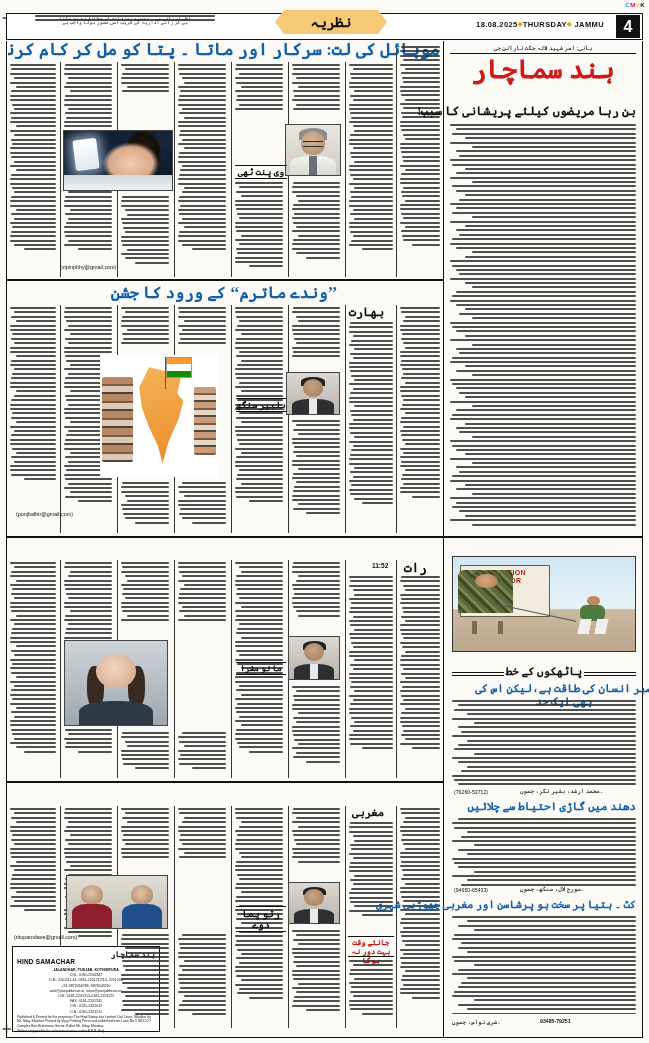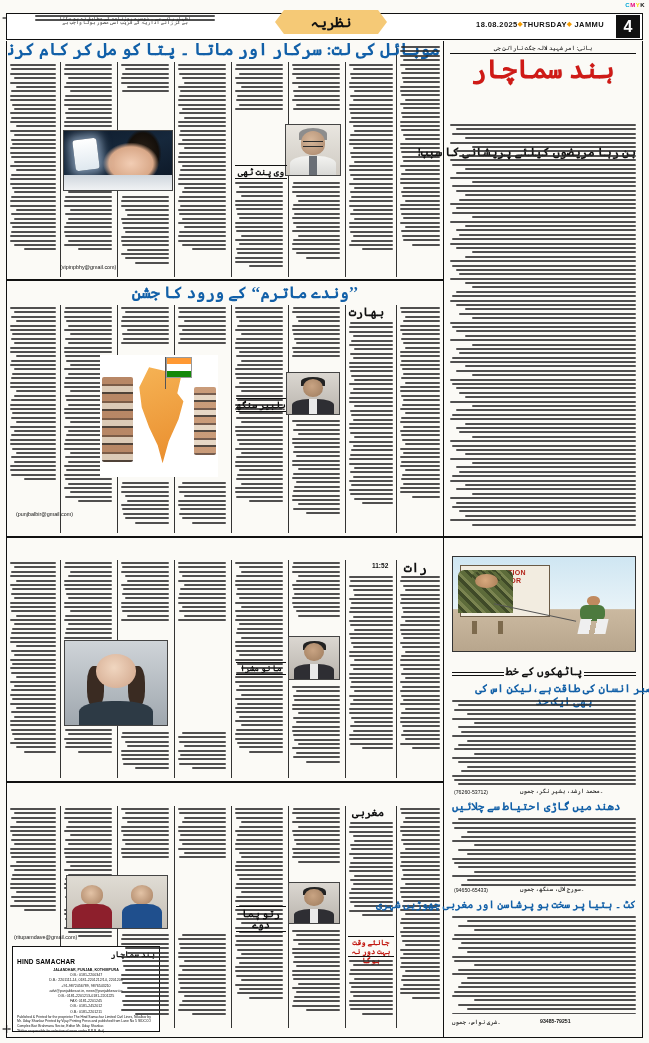--- a/index.html
+++ b/index.html
@@ -532,21 +532,21 @@
       <div class="ln s5"></div>
       <div class="ln s2"></div>
       <div class="ln s6"></div>
       <div class="ln s3"></div>
       <div class="ln s7"></div>
   </div>
 
   <div class="kicker" style="left:450px;top:44px;width:186px;text-align:center;">بانی: امر شہید لالہ جگت ناراٸن جی</div>
   <div class="hrule" style="left:450px;top:53px;width:186px;"></div>
   <div class="masthead-red" style="left:450px;top:56px;width:186px;text-align:center;font-size:26px;line-height:28px;">ہند سماچار</div>
-  <div class="hl" style="left:450px;top:104px;width:186px;text-align:center;font-size:12px;line-height:15px;margin-top:41px;">بن رہا مریضوں کیلئے پریشانی کا سبب!</div>
+  <div class="hl" style="left:450px;top:104px;width:186px;text-align:center;font-size:12px;line-height:15px;">بن رہا مریضوں کیلئے پریشانی کا سبب!</div>
 
   <div class="body-col" style="left:450px;top:124px;width:186px;height:404px;">
     <div class="ln s1"></div>
       <div class="ln s2"></div>
       <div class="ln s4"></div>
       <div class="ln s3"></div>
       <div class="ln s1"></div>
       <div class="ln s5"></div>
       <div class="ln s2"></div>
       <div class="ln s6"></div>
@@ -630,21 +630,21 @@
       <div class="ln s1"></div>
       <div class="ln s2"></div>
       <div class="ln s4"></div>
       <div class="ln s6"></div>
       <div class="ln s3"></div>
       <div class="ln s1"></div>
       <div class="ln s5"></div>
       <div class="ln s2"></div>
   </div>
 
-  <div class="hl blue" style="left:8px;top:284px;width:432px;font-size:16px;text-align:center;line-height:18px;overflow:hidden;margin-left:21px;">’’وندے ماترم‘‘ کے ورود کا جشن</div>
+  <div class="hl blue" style="left:8px;top:284px;width:432px;font-size:16px;text-align:center;line-height:18px;overflow:hidden;">’’وندے ماترم‘‘ کے ورود کا جشن</div>
 
   <div class="vrule" style="left:60px;top:305px;height:228px;opacity:.85"></div>
   <div class="vrule" style="left:117px;top:305px;height:228px;opacity:.85"></div>
   <div class="vrule" style="left:174px;top:305px;height:228px;opacity:.85"></div>
   <div class="vrule" style="left:231px;top:305px;height:228px;opacity:.85"></div>
   <div class="vrule" style="left:288px;top:305px;height:228px;opacity:.85"></div>
   <div class="vrule" style="left:345px;top:305px;height:228px;opacity:.85"></div>
   <div class="vrule" style="left:396px;top:305px;height:228px;opacity:.85"></div>
 
   <div class="body-col" style="left:10px;top:307px;width:46px;height:196px;">
@@ -1721,21 +1721,21 @@
       <div class="ln s3"></div>
       <div class="ln s6"></div>
       <div class="ln s1"></div>
       <div class="ln s4"></div>
       <div class="ln s2"></div>
       <div class="ln s5"></div>
   </div>
   <div class="phone" style="left:454px;top:789px;">(76260-53712)</div>
   <div class="hl" style="left:520px;top:787px;font-size:6px;font-weight:normal;">۔محمد ارشد، بشیر نگر، جموں</div>
 
-  <div class="hl blue" style="left:452px;top:800px;width:184px;text-align:left;font-size:11px;line-height:13px;font-family:Liberation Serif, serif;">دھند میں گاڑی احتیاط سے چلائیں</div>
+  <div class="hl blue" style="left:452px;top:800px;width:184px;text-align:right;font-size:11px;line-height:13px;font-family:Liberation Serif, serif;">دھند میں گاڑی احتیاط سے چلائیں</div>
   <div class="body-col" style="left:452px;top:818px;width:184px;height:68px;">
     <div class="ln s2"></div>
       <div class="ln s1"></div>
       <div class="ln s4"></div>
       <div class="ln s3"></div>
       <div class="ln s6"></div>
       <div class="ln s1"></div>
       <div class="ln s5"></div>
       <div class="ln s2"></div>
       <div class="ln s3"></div>

